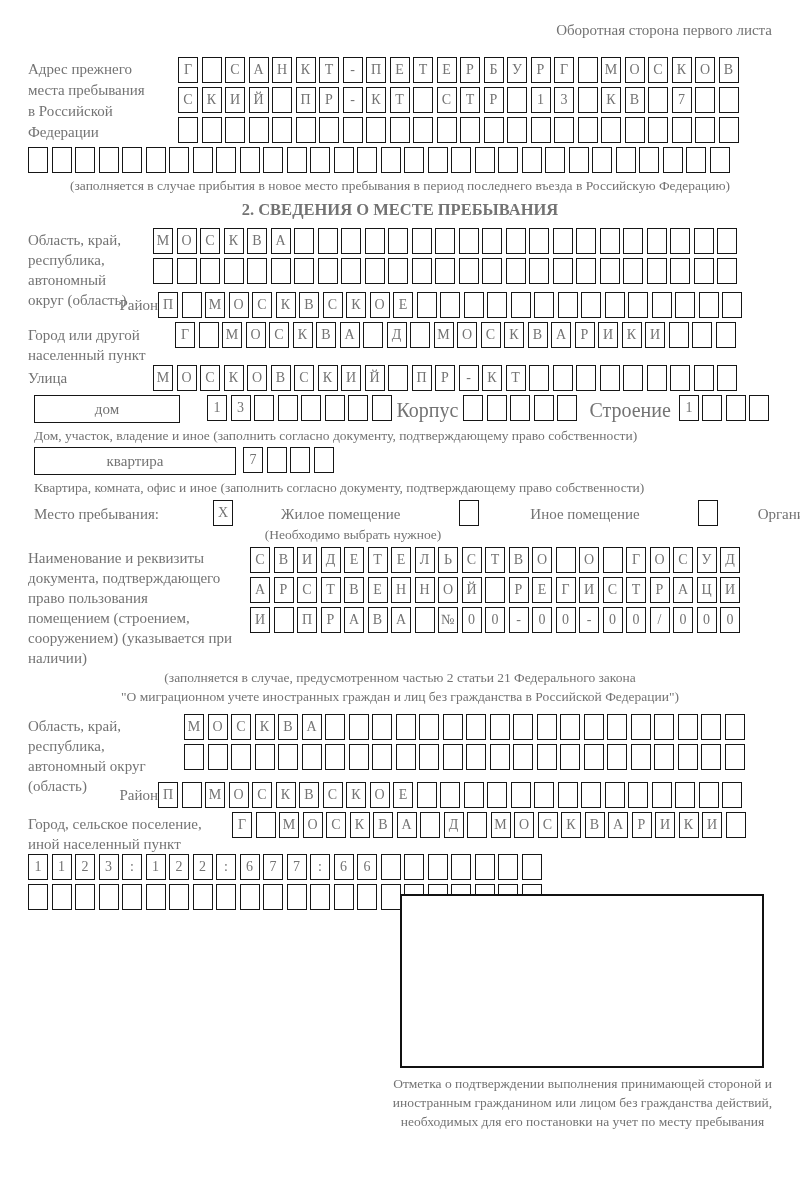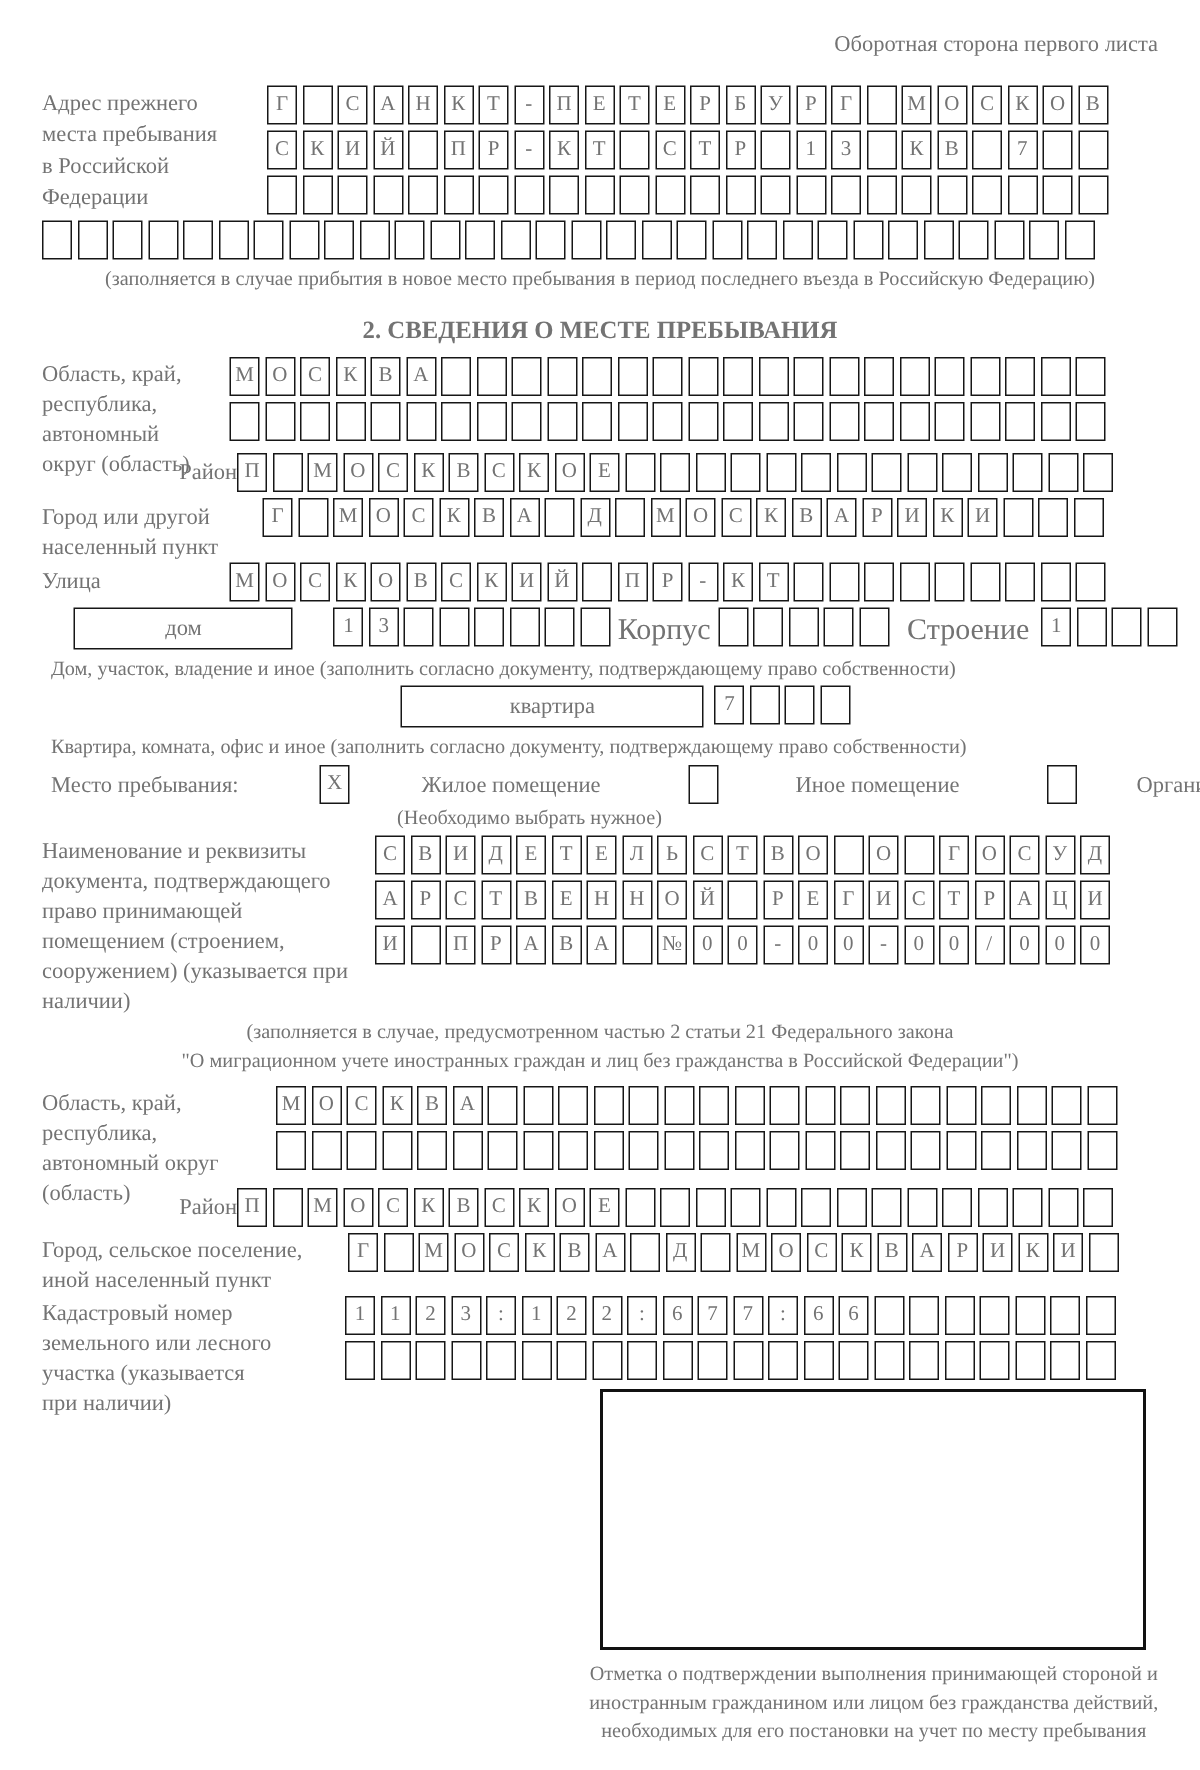--- a/index.html
+++ b/index.html
@@ -28,32 +28,32 @@
   .lbl-gorod1{width:135px;margin-right:12px;padding-top:3px;}
   .lbl-ulitsa{width:125px;padding-top:3px;}
   .lbl-doc{width:205px;margin-right:17px;padding-top:1px;}
   .lbl-oblast2{width:140px;margin-right:16px;padding-top:2px;}
   .lbl-gorod2{width:195px;margin-right:9px;padding-top:2px;}
   .lbl-kad{width:160px;margin-right:42px;padding-top:2px;}
   .bigbox{
     height:28px;box-sizing:border-box;border:1.8px solid #161616;
     display:flex;align-items:center;justify-content:center;font-size:15px;flex-shrink:0;
   }
-  .domrow,.kvrow{display:flex;align-items:flex-start;margin-left:6px;justify-content:center;}
+  .domrow,.kvrow{display:flex;align-items:flex-start;margin-left:6px;}
   .inline-lbl{font-size:20px;padding-top:4px;flex-shrink:0;}
   .sub-caption{margin:2px 0 3px 6px;}
   .mesto{display:flex;align-items:flex-start;margin-top:4px;margin-left:6px;gap:40px;}
   .mesto .lbl{padding-top:4px;}
   .mesto-caption{margin:0 0 4px 215px;width:220px;text-align:center;}
   .stamp-box{
     width:364px;height:174px;box-sizing:border-box;border:2px solid #111;
     margin-left:372px;margin-top:-20px;background:#fff;position:relative;z-index:2;
   }
   .stamp-caption{margin:6px 0 0 362px;width:385px;text-align:center;font-size:13.5px;line-height:19px;}
-  .mb6{margin-bottom:16px;} .mb8{margin-bottom:8px;}
+  .mb6{margin-bottom:6px;} .mb8{margin-bottom:8px;}
   .grid-col{display:flex;flex-direction:column;}
 </style>
 </head>
 <body>
 
 <div class="page">
 
   <div class="side-note">Оборотная сторона первого листа</div>
 
   <div class="block">
@@ -373,21 +373,21 @@
     <span class="cell" style="margin-left:14px;">X</span>
     <span class="lbl" style="margin-left:8px;">Жилое помещение</span>
     <span class="cell" style="margin-left:19px;"></span>
     <span class="lbl" style="margin-left:11px;">Иное помещение</span>
     <span class="cell" style="margin-left:18px;"></span>
     <span class="lbl" style="">Организация</span>
   </div>
   <div class="caption mesto-caption">(Необходимо выбрать нужное)</div>
 
   <div class="block">
-    <div class="lbl lbl-doc">Наименование и реквизиты документа, подтверждающего право принимающей помещением (строением, сооружением) (указывается при наличии)</div>
+    <div class="lbl lbl-doc">Наименование и реквизиты документа, подтверждающего право пользования помещением (строением, сооружением) (указывается при наличии)</div>
     <div class="grid-col">
       <div class="cells">
           <span class="cell">С</span>
           <span class="cell">В</span>
           <span class="cell">И</span>
           <span class="cell">Д</span>
           <span class="cell">Е</span>
           <span class="cell">Т</span>
           <span class="cell">Е</span>
           <span class="cell">Л</span>
@@ -568,21 +568,20 @@
         <span class="cell">А</span>
         <span class="cell">Р</span>
         <span class="cell">И</span>
         <span class="cell">К</span>
         <span class="cell">И</span>
         <span class="cell"></span>
       </div>
   </div>
 
   <div class="block">
-    <div class="lbl lbl-kad">Кадастровый номер земельного или лесного участка (указывается при наличии)</div>
     <div class="grid-col">
       <div class="cells">
           <span class="cell">1</span>
           <span class="cell">1</span>
           <span class="cell">2</span>
           <span class="cell">3</span>
           <span class="cell">:</span>
           <span class="cell">1</span>
           <span class="cell">2</span>
           <span class="cell">2</span>

